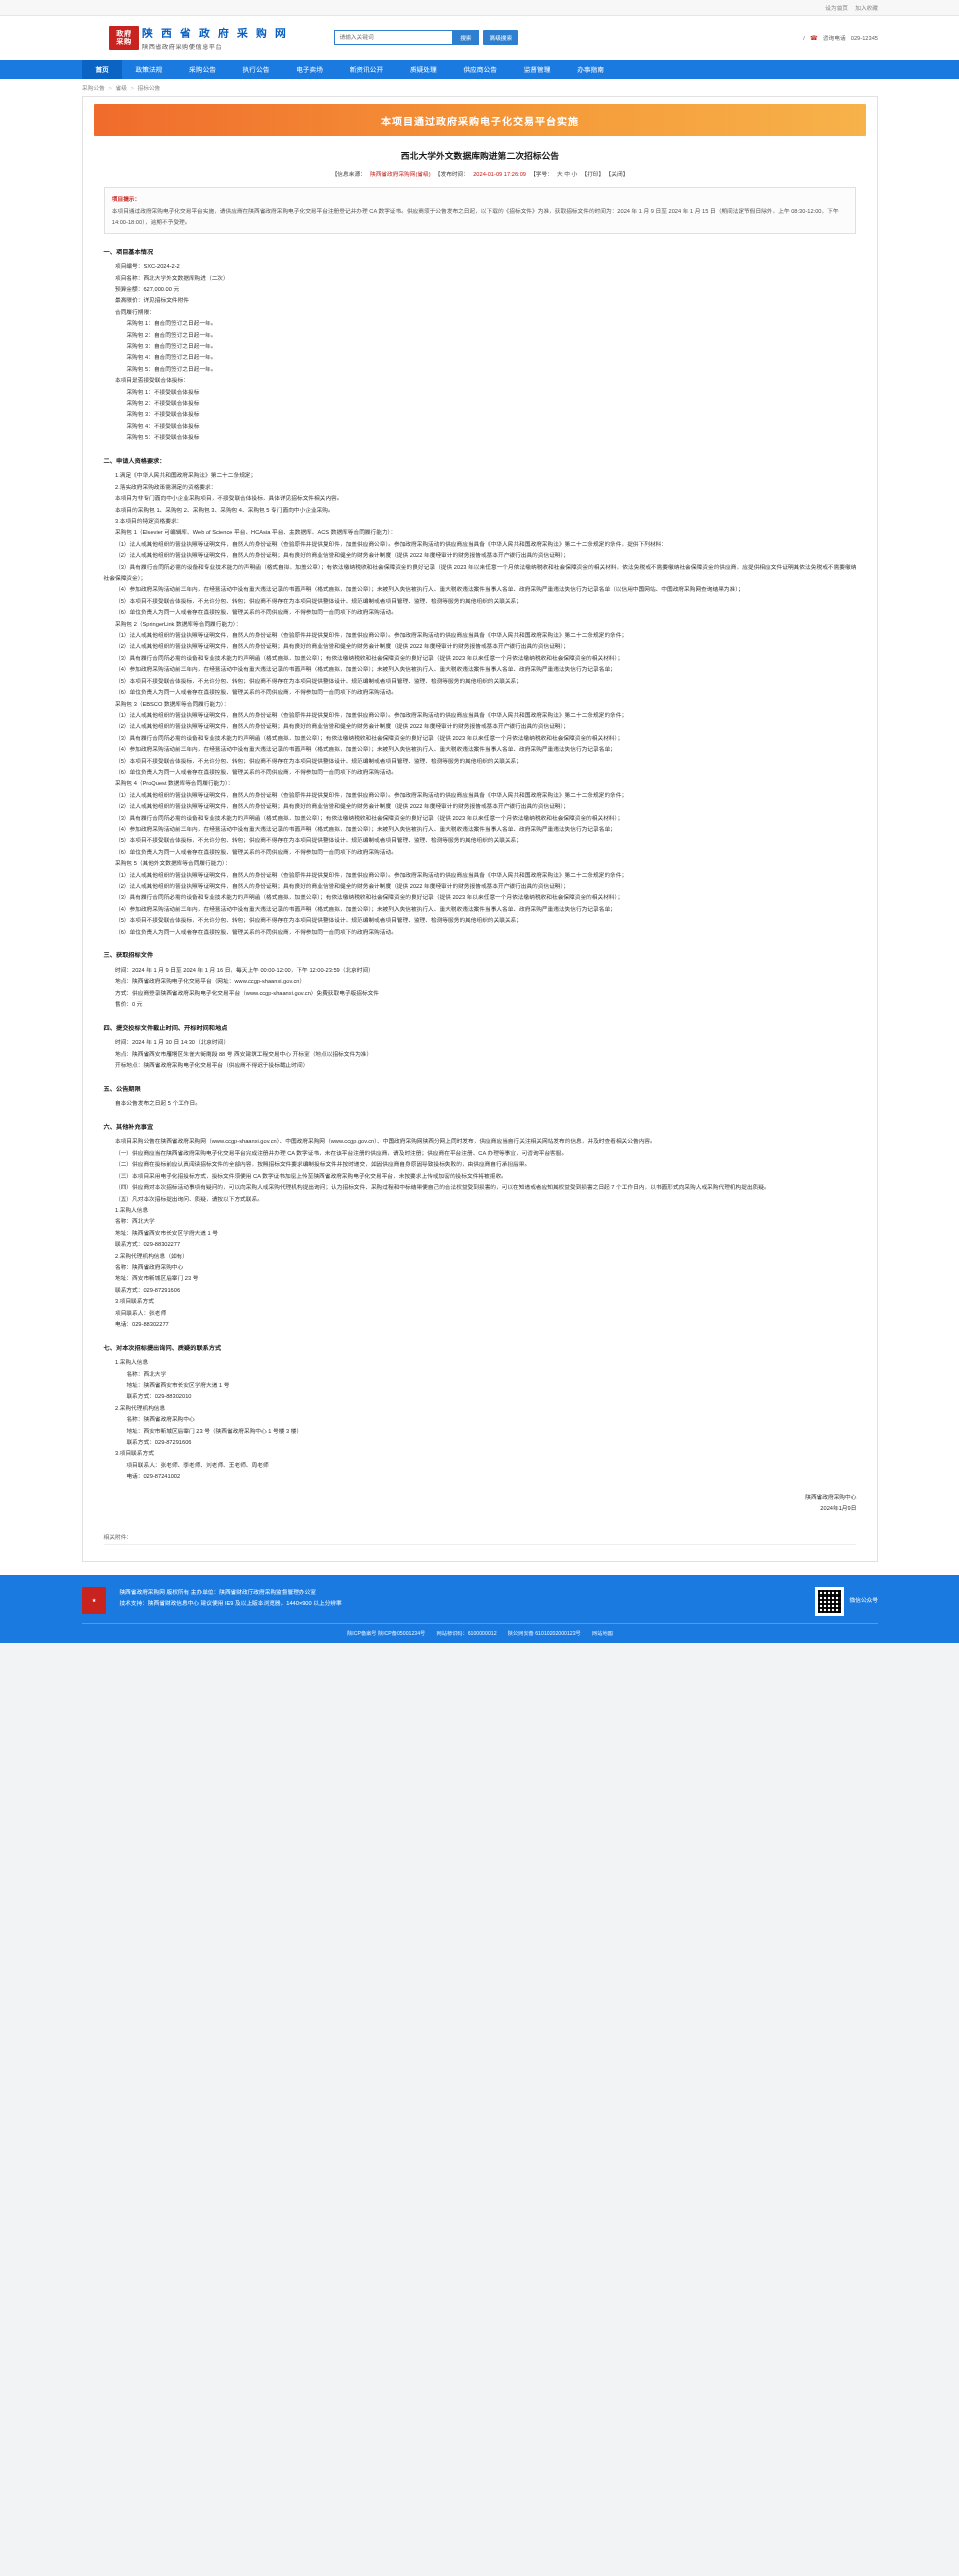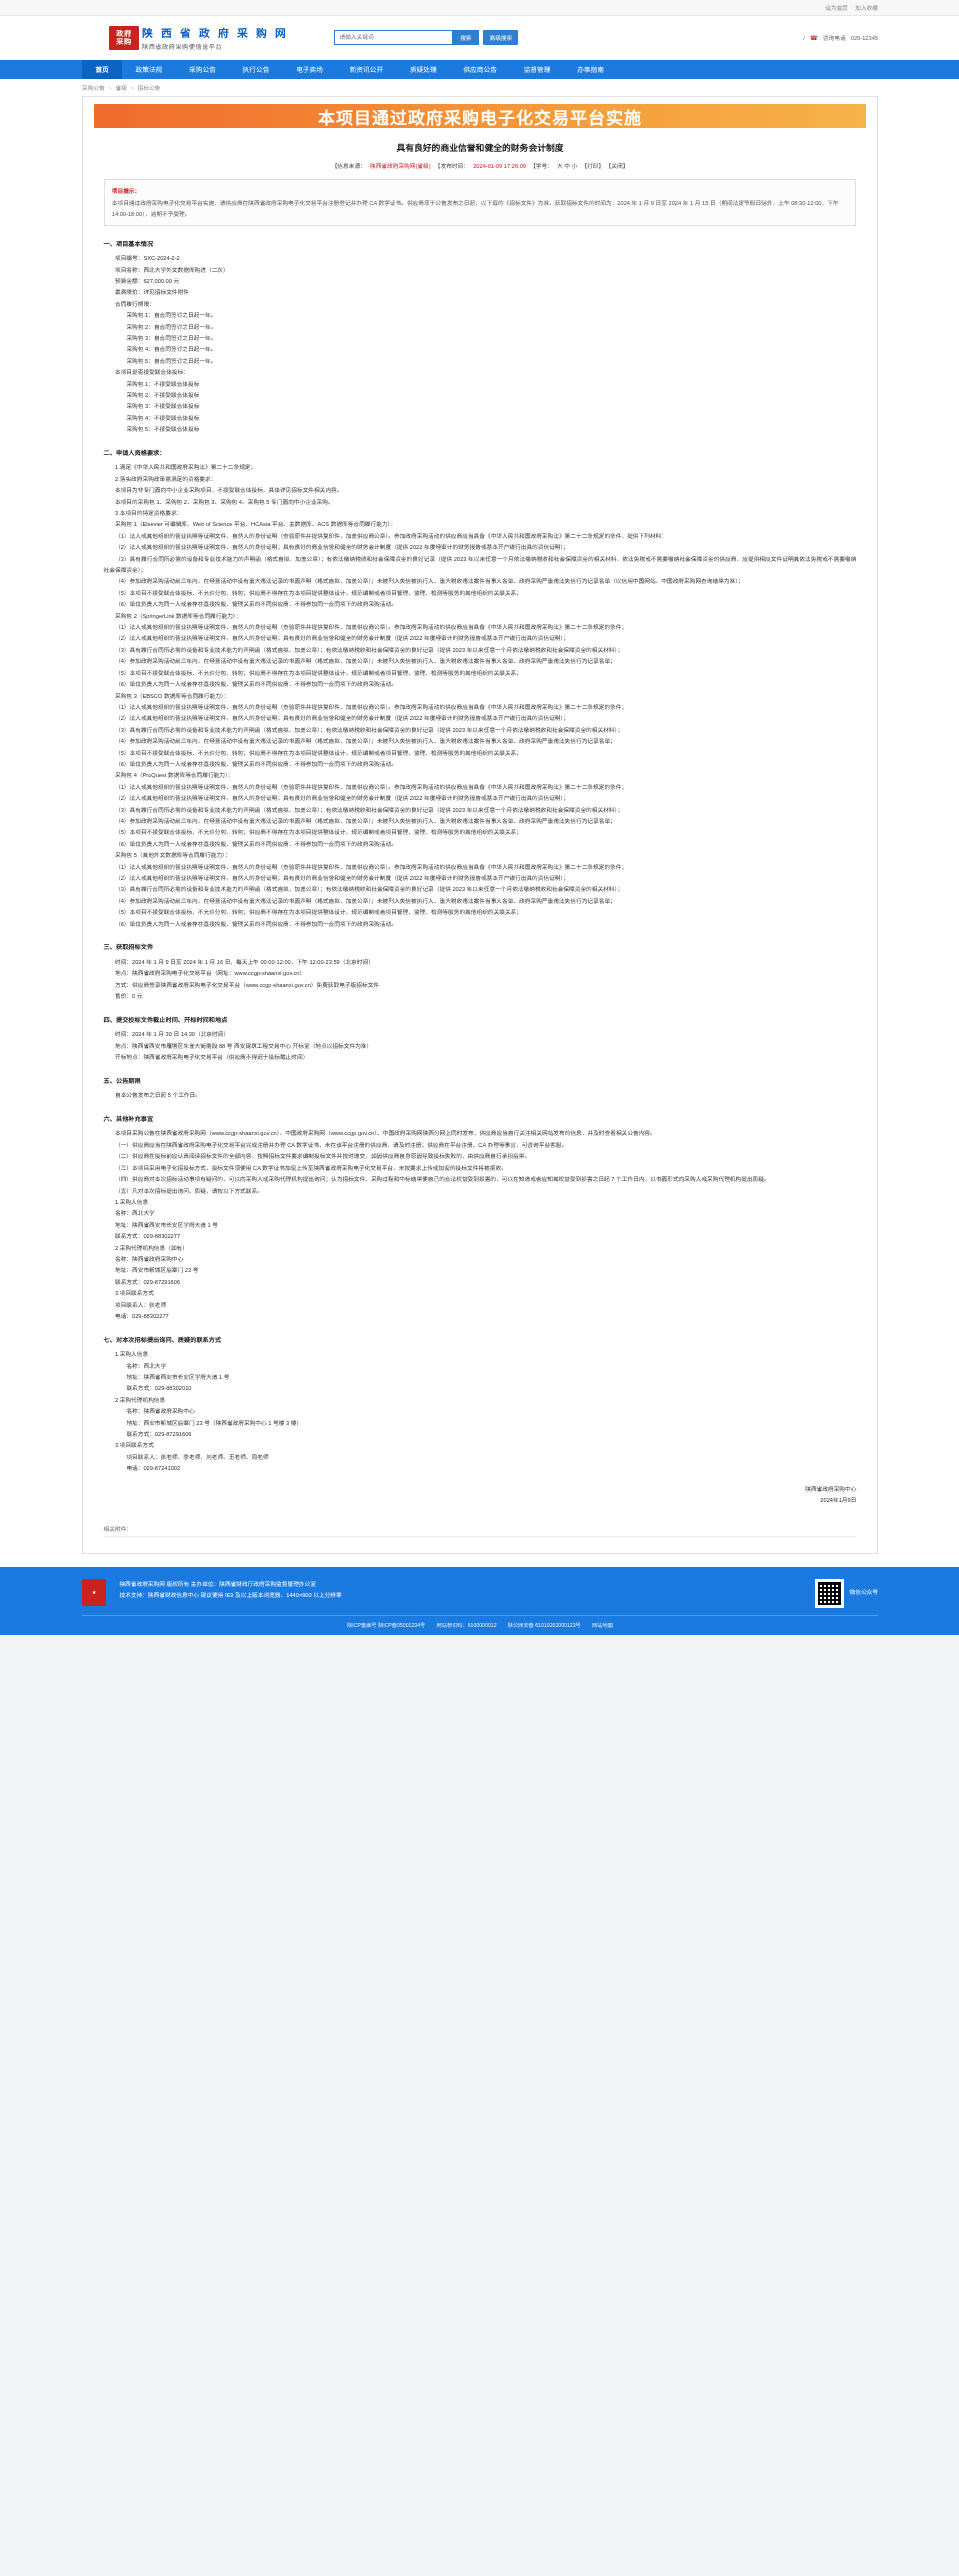--- a/index.html
+++ b/index.html
@@ -87,23 +87,23 @@
   .crumb a { color:#888; text-decoration:none; }
   .crumb .sep { margin:0 2.1px; color:#bbb; }
 
   
   .content-wrap { padding: 0 82px 13.4px; background:#fff; }
   .card {
     border: 0.5px solid #e2e2e2; background:#fff; padding: 0 0 15.5px;
   }
   .banner {
     margin: 7.2px 11.3px 0;
-    height: 24px;
+    height: 32px;
     background: linear-gradient(90deg,#f06b2c 0%, #f59b3a 60%, #f7b24a 100%);
-    color:#fff; font-size: 17px; font-weight:bold;
+    color:#fff; font-size: 10px; font-weight:bold;
     display:flex; align-items:center; justify-content:center;
     letter-spacing: 1px;
     border-radius:1px;
   }
   h1.doc-title {
     text-align:center; font-size: 8.8px; color:#1a1a1a;
     margin: 12.4px 0 0; font-weight:bold;
   }
   .meta {
     text-align:center; font-size: 5.7px; color:#666; margin: 7.2px 0 0;
@@ -219,21 +219,21 @@
     <a href="#">省级</a>
     <span class="sep">&gt;</span>
     <span>招标公告</span>
   </div>
 
   <div class="content-wrap">
     <div class="card">
 
       <div class="banner">本项目通过政府采购电子化交易平台实施</div>
 
-      <h1 class="doc-title">具有良好的商业信誉和健全的财务会计制度</h1>
+      <h1 class="doc-title">西北大学外文数据库购进第二次招标公告</h1>
 
       <div class="meta">
         <span class="chip">【信息来源：</span><span class="chip red">陕西省政府采购网(省级)</span><span class="chip">【发布时间：</span><span class="chip red">2024-01-09 17:26:09</span><span class="chip">【字号：</span><span class="chip">大 中 小</span><span class="chip">【打印】</span><span class="chip">【关闭】</span>
       </div>
 
       <div class="notice-box">
         <div class="nb-title">项目提示：</div>
         <div>本项目通过政府采购电子化交易平台实施，请供应商在陕西省政府采购电子化交易平台注册登记并办理 CA 数字证书。供应商须于公告发布之日起，以下载的《招标文件》为准，获取招标文件的时间为：2024 年 1 月 9 日至 2024 年 1 月 15 日（期间法定节假日除外，上午 08:30-12:00，下午 14:00-18:00），逾期不予受理。</div>
       </div>
 

